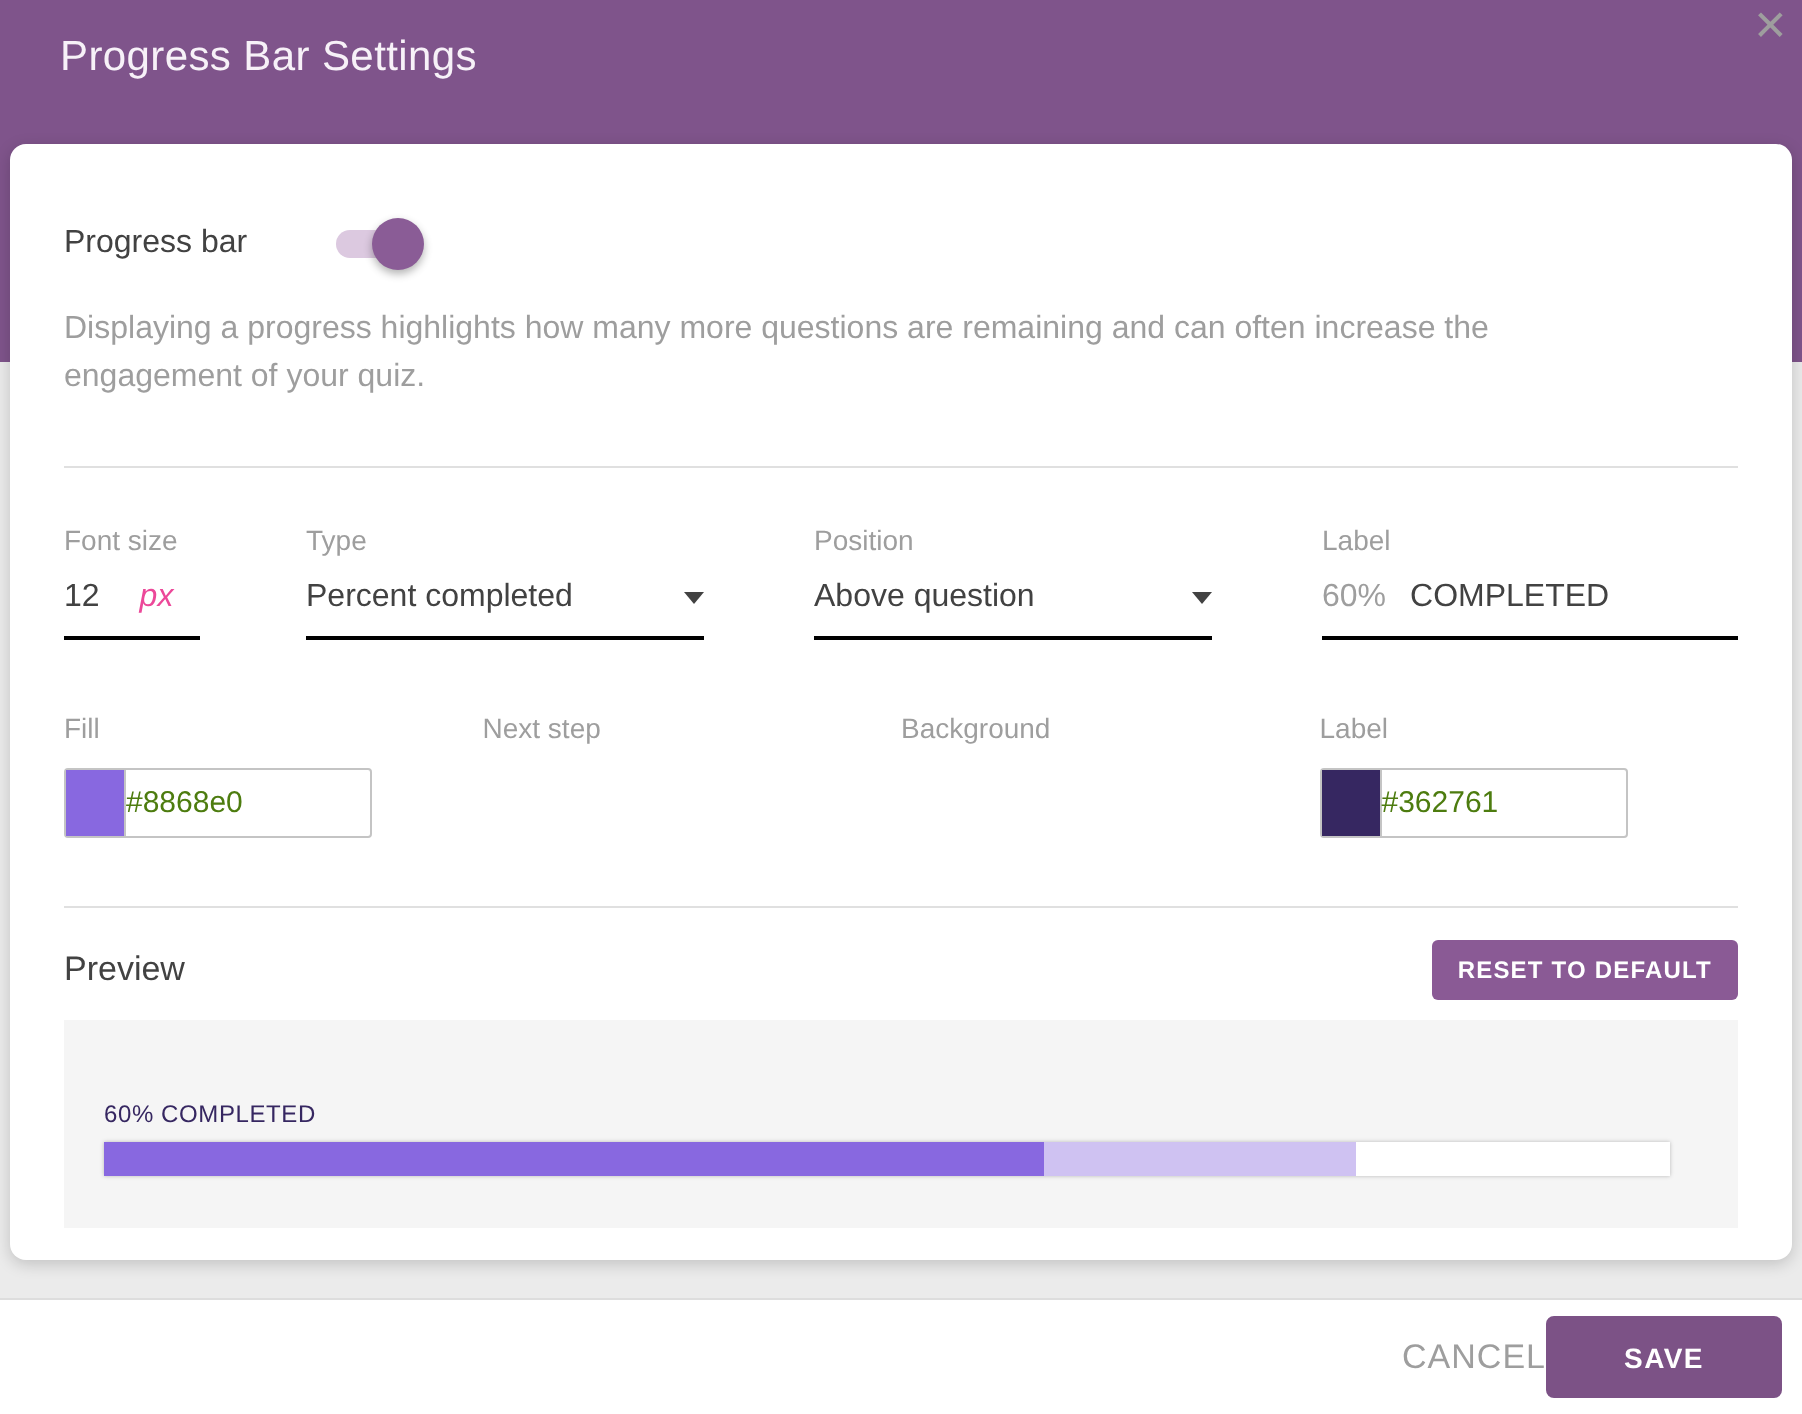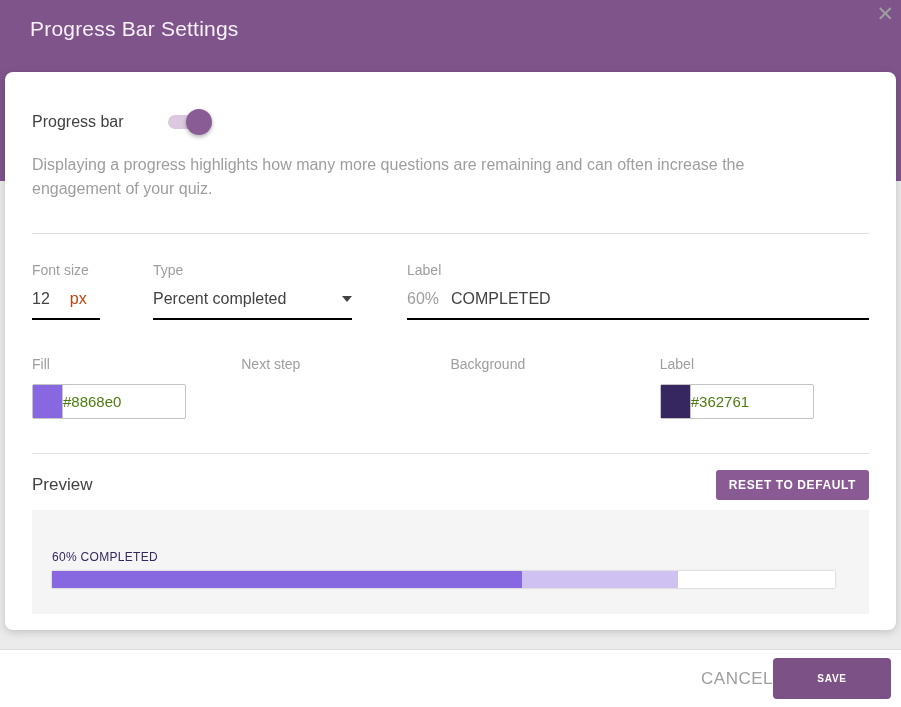--- a/index.html
+++ b/index.html
@@ -65,21 +65,21 @@
   .field-input {
     margin-top: 12px; height: 30px;
     border-bottom: 2px solid #000000;
     display: flex; align-items: flex-start;
     font-size: 16px; color: #424242;
     cursor: text;
   }
   .col-fontsize .field-input { width: 68px; }
   .col-type .field-input, .col-position .field-input { width: 199px; justify-content: space-between; cursor: pointer; }
   .col-barlabel .field-input { width: 100%; }
-  .unit-suffix { color: #c2410c; margin-left: 20px; }
+  .unit-suffix { color: #ec4899; margin-left: 20px; font-style: italic; }
   .label-prefix { color: #9e9e9e; margin-right: 12px; }
   .dropdown-arrow {
     width: 0; height: 0; margin-top: 6px;
     border-left: 5px solid transparent;
     border-right: 5px solid transparent;
     border-top: 6px solid #424242;
   }
 
   
   .colors-row { margin-top: 36px; display: flex; }
@@ -122,21 +122,21 @@
     display: flex; align-items: center; justify-content: flex-end;
     padding: 0 10px;
   }
   .cancel-btn {
     background: none; border: none; cursor: pointer;
     font-size: 17px; color: #9e9e9e; letter-spacing: 0.5px;
     font-family: "Liberation Sans", sans-serif;
   }
   .save-btn {
     width: 118px; height: 41px; border: none; border-radius: 4px;
-    color: #fff; font-size: 10px; font-weight: bold; letter-spacing: 0.7px;
+    color: #fff; font-size: 14px; font-weight: bold; letter-spacing: 0.7px;
     cursor: pointer; font-family: "Liberation Sans", sans-serif;
   }
 </style>
 </head>
 <body>
 
 <div class="purple-band" style="background-color: rgb(127, 84, 139);">
   <div class="modal-title">Progress Bar Settings</div>
 </div>
 <button class="close-btn">✕</button>
@@ -163,20 +163,27 @@
         <span class="unit-suffix">px</span>
       </div>
     </div>
     <div class="col-type">
       <div class="field-label">Type</div>
       <div class="field-input">
         <span>Percent completed</span>
         <span class="dropdown-arrow"></span>
       </div>
     </div>
+    <div class="col-position">
+      <div class="field-label">Position</div>
+      <div class="field-input">
+        <span>Above question</span>
+        <span class="dropdown-arrow"></span>
+      </div>
+    </div>
     <div class="col-barlabel">
       <div class="field-label">Label</div>
       <div class="field-input">
         <span class="label-prefix">60%</span>
         <span>COMPLETED</span>
       </div>
     </div>
   </div>
 
   <div class="colors-row">

